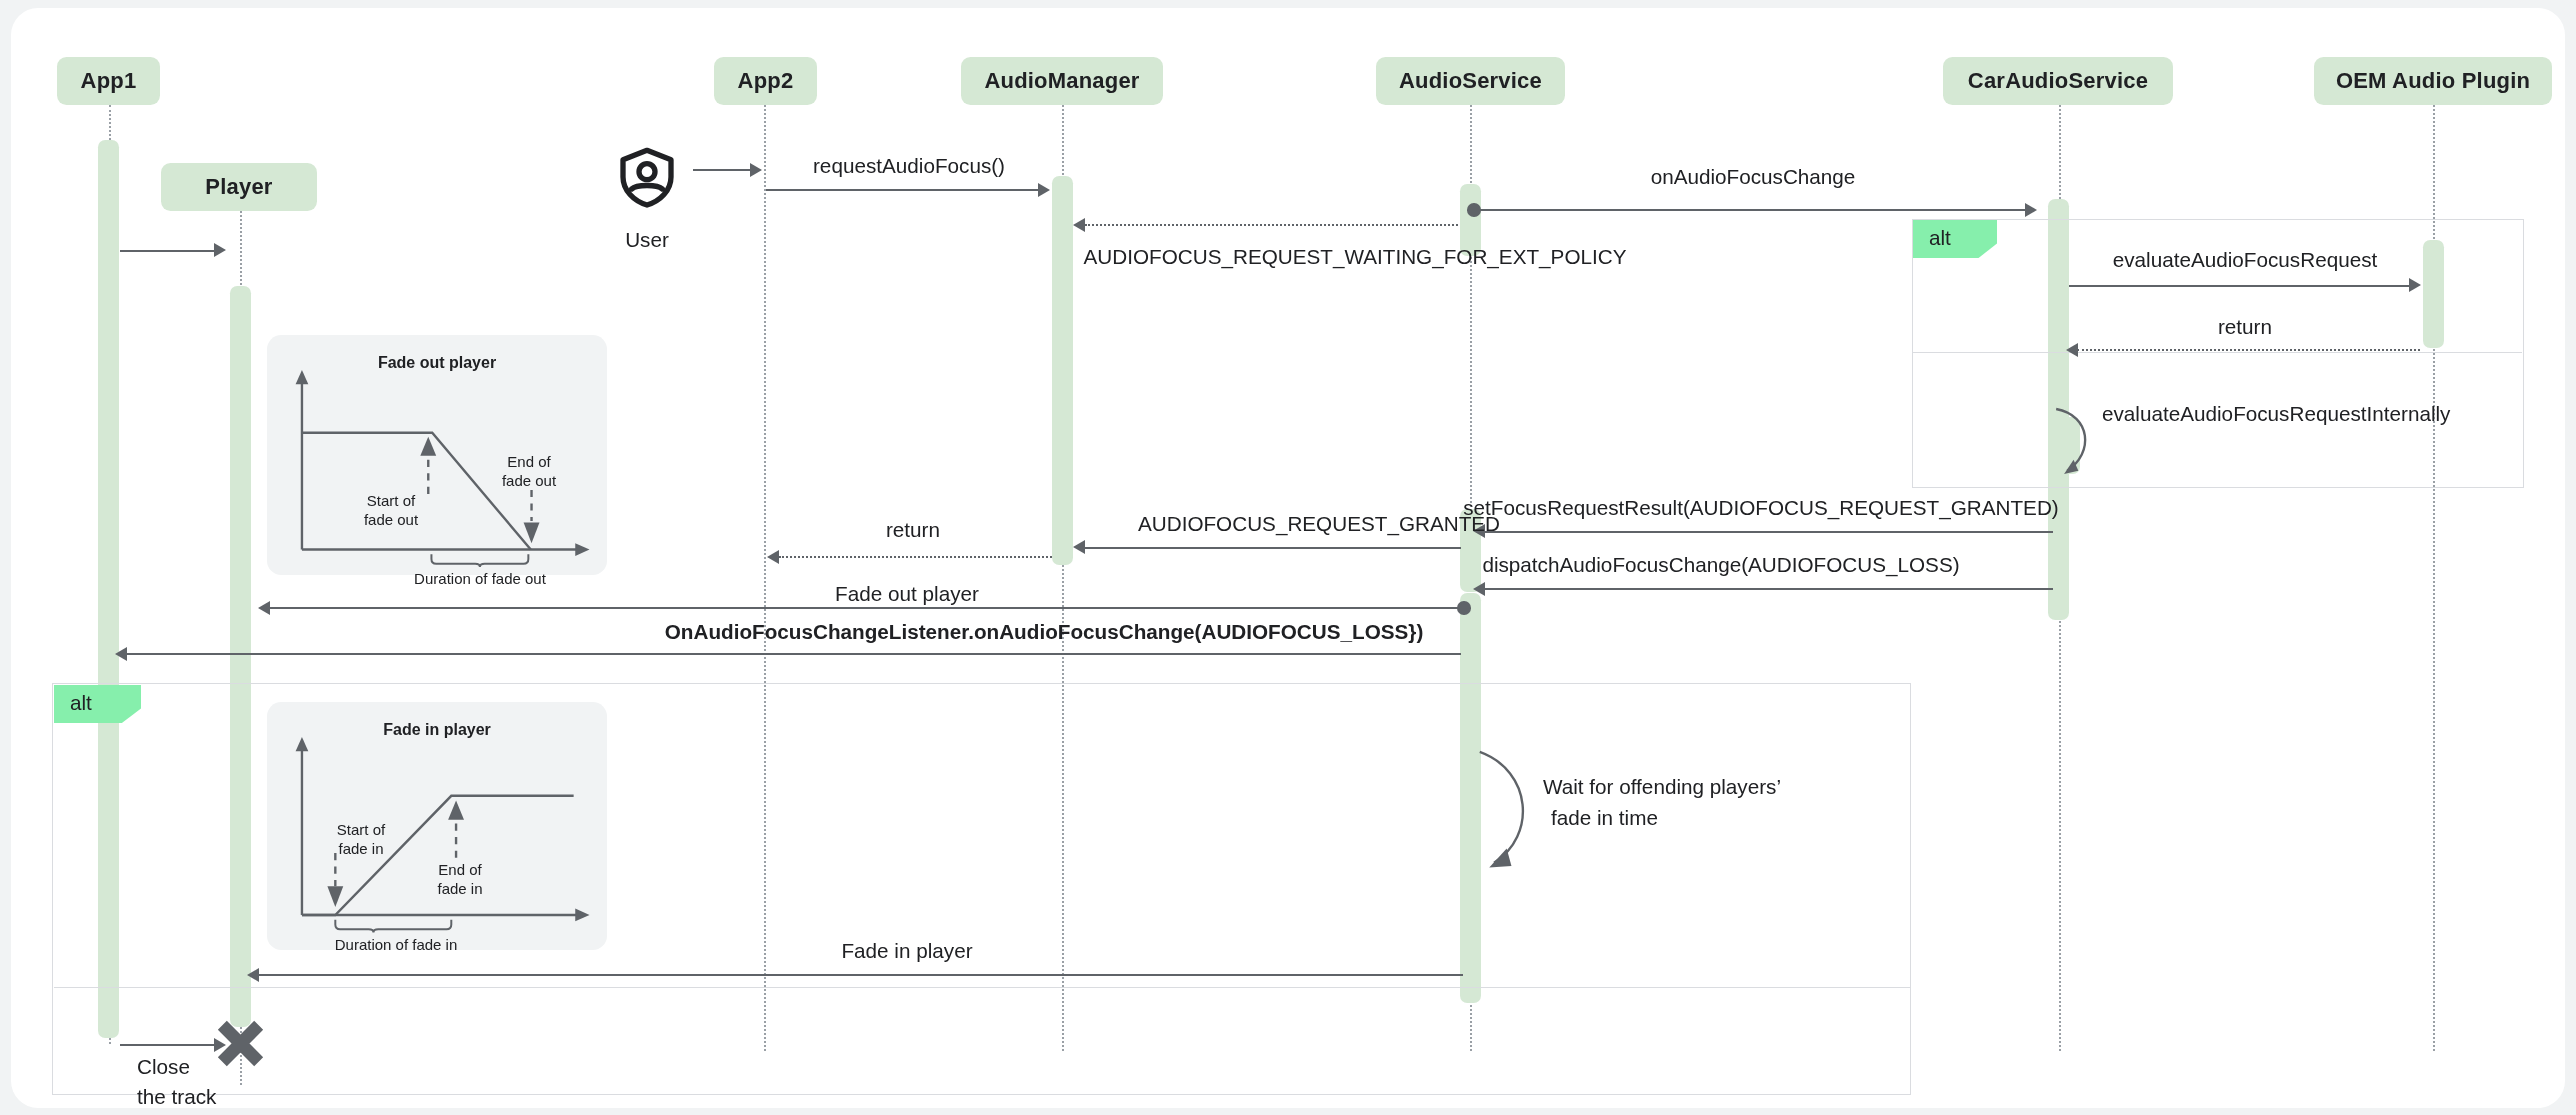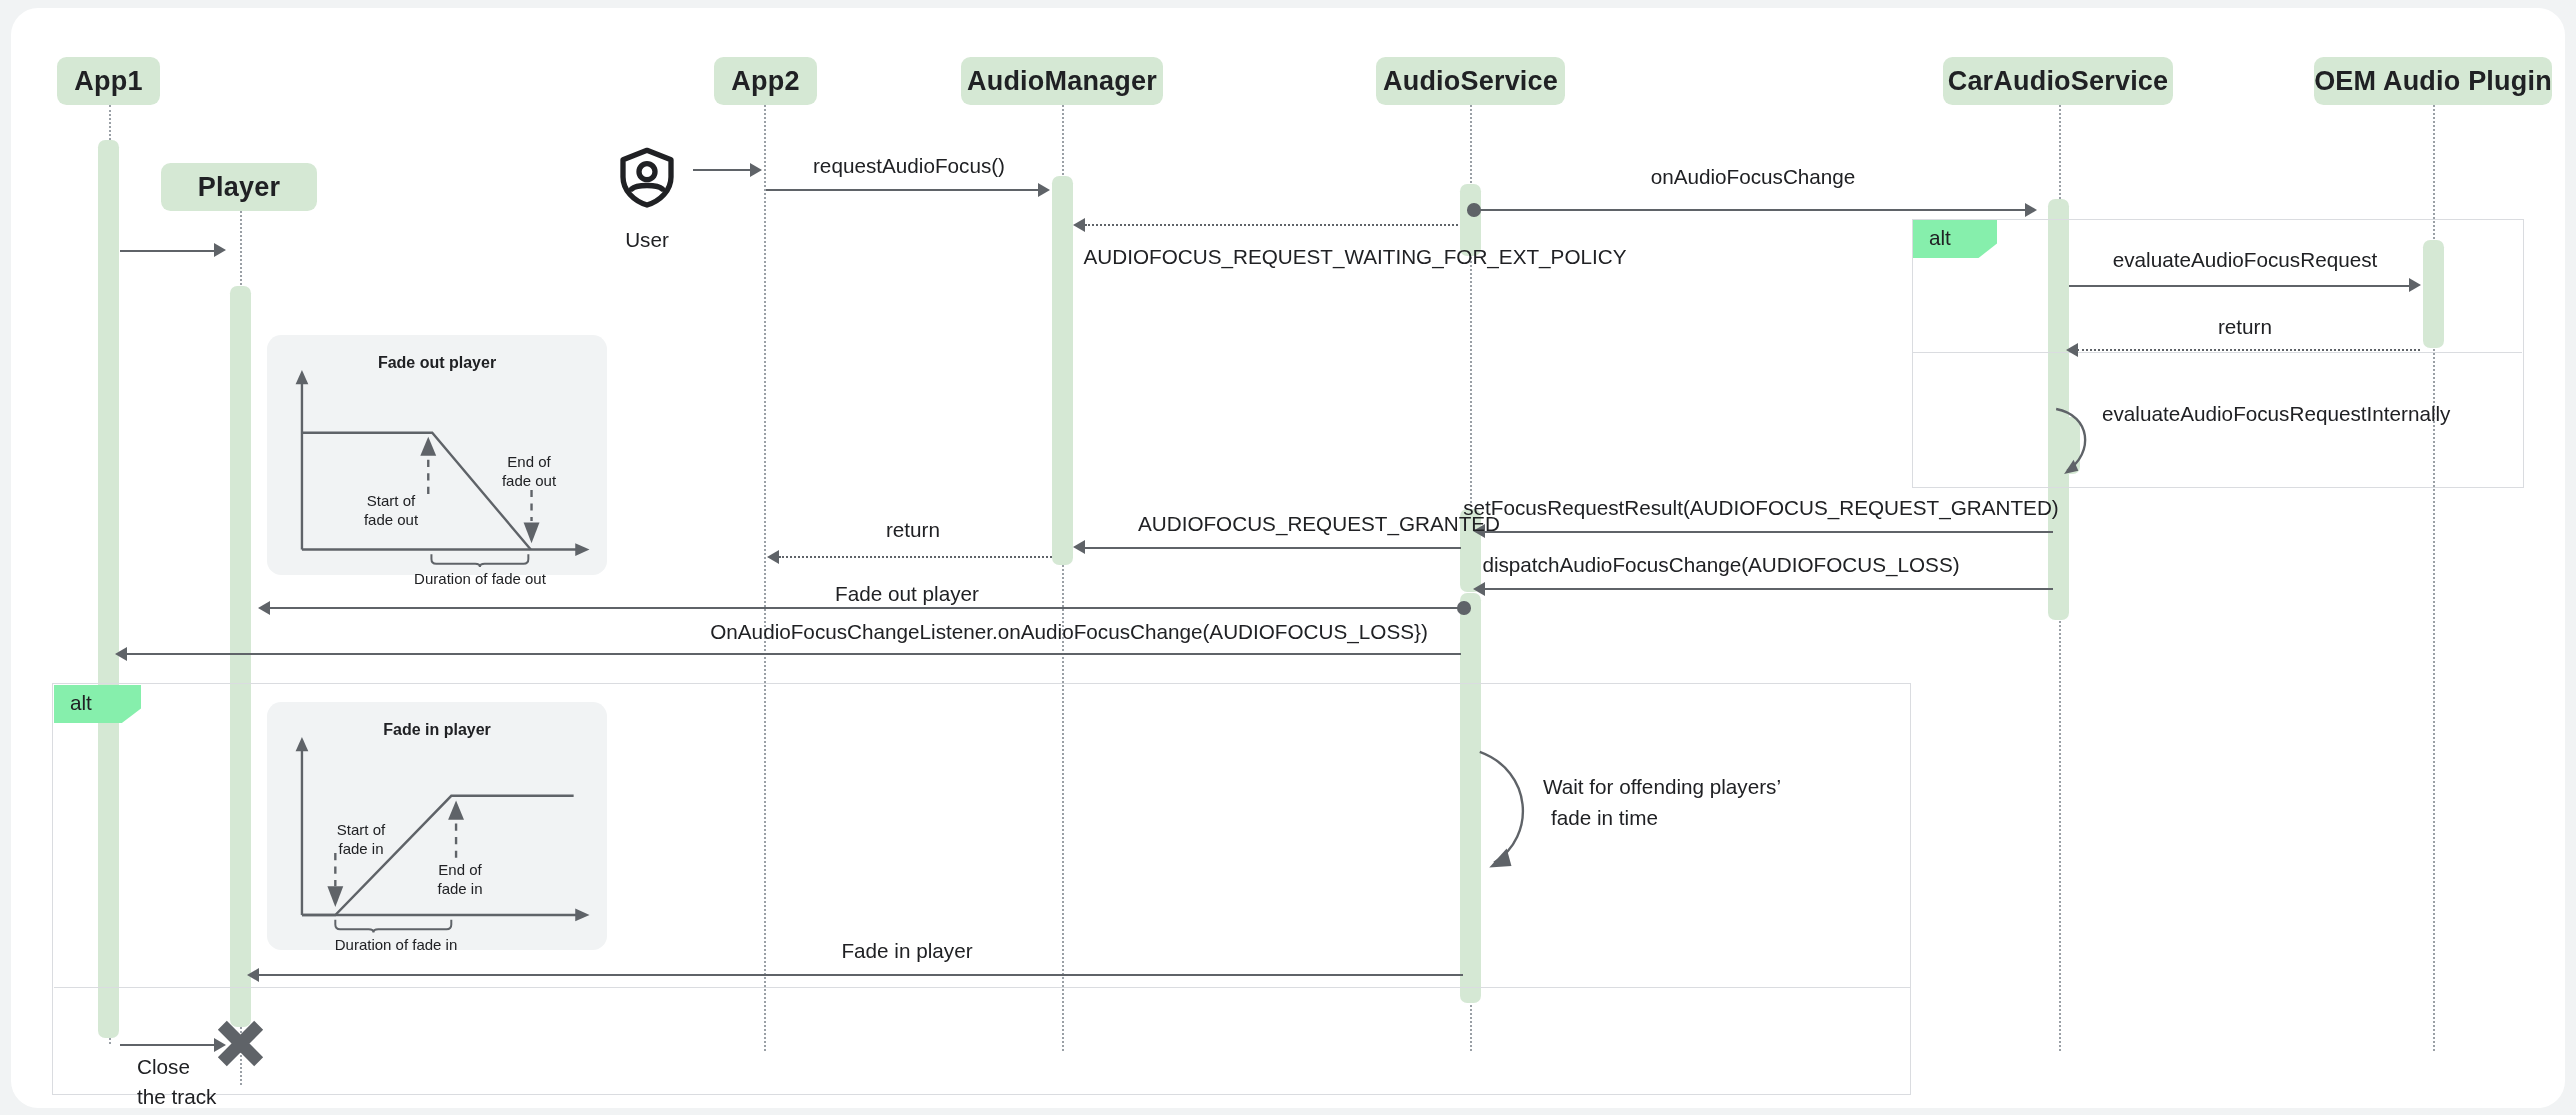--- a/index.html
+++ b/index.html
@@ -12,21 +12,21 @@
   }
   #card{
     position:absolute;left:11px;top:8px;width:2554px;height:1100px;
     background:#ffffff;border-radius:27px;
   }
   .lifeline{position:absolute;width:0;border-left:2.4px dotted #9aa0a6;}
   .actorbox{
     position:absolute;background:#d5e8d4;border-radius:9.5px;
     display:flex;align-items:center;justify-content:center;
     color:#202124;font-weight:bold;letter-spacing:0.2px;
-    font-size:27px;box-sizing:border-box;
+    font-size:22px;box-sizing:border-box;
   }
   .act{position:absolute;background:#d5e8d4;border-radius:7.2px;width:20.7px;}
   .msg{position:absolute;height:0;border-top:2.4px solid #5f6368;}
   .msg.dotted{border-top:2.4px dotted #5f6368;}
   .arrowhead{position:absolute;width:0;height:0;
      border-top:7.2px solid transparent;border-bottom:7.2px solid transparent;}
   .arrow-r{border-left:12.7px solid #5f6368;}
   .arrow-l{border-right:12.7px solid #5f6368;}
   .lbl{position:absolute;color:#202124;font-size:20.7px;white-space:nowrap;}
   .lbl.c{transform:translateX(-50%);}
@@ -156,21 +156,21 @@
 
   <div class="lbl c" style="left:1710px;top:545px;">dispatchAudioFocusChange(AUDIOFOCUS_LOSS)</div>
   <div class="msg" style="left:1473px;top:580px;width:569px;"></div>
   <div class="arrowhead arrow-l" style="left:1462px;top:574px;"></div>
 
   <div class="dot" style="left:1446px;top:593px;"></div>
   <div class="lbl c" style="left:896px;top:574px;">Fade out player</div>
   <div class="msg" style="left:258px;top:599px;width:1192px;"></div>
   <div class="arrowhead arrow-l" style="left:247px;top:593px;"></div>
 
-  <div class="lbl c" style="left:1058px;top:612px;">OnAudioFocusChangeListener.onAudioFocusChange(AUDIOFOCUS_LOSS})</div>
+  <div class="lbl c" style="left:1033px;top:612px;font-weight:bold;">OnAudioFocusChangeListener.onAudioFocusChange(AUDIOFOCUS_LOSS})</div>
   <div class="msg" style="left:115px;top:645px;width:1335px;"></div>
   <div class="arrowhead arrow-l" style="left:104px;top:639px;"></div>
 
   <div class="frame" style="left:41px;top:675px;width:1859px;height:412px;"></div>
   <div class="hsep" style="left:43px;top:979px;width:1856px;"></div>
   <div class="alttag" style="left:43px;top:677px;width:87px;height:38px;">
     <span>alt</span></div>
 
   <div class="lbl" style="left:1532px;top:767px;">Wait for offending players’</div>
   <div class="lbl" style="left:1540px;top:798px;">fade in time</div>

